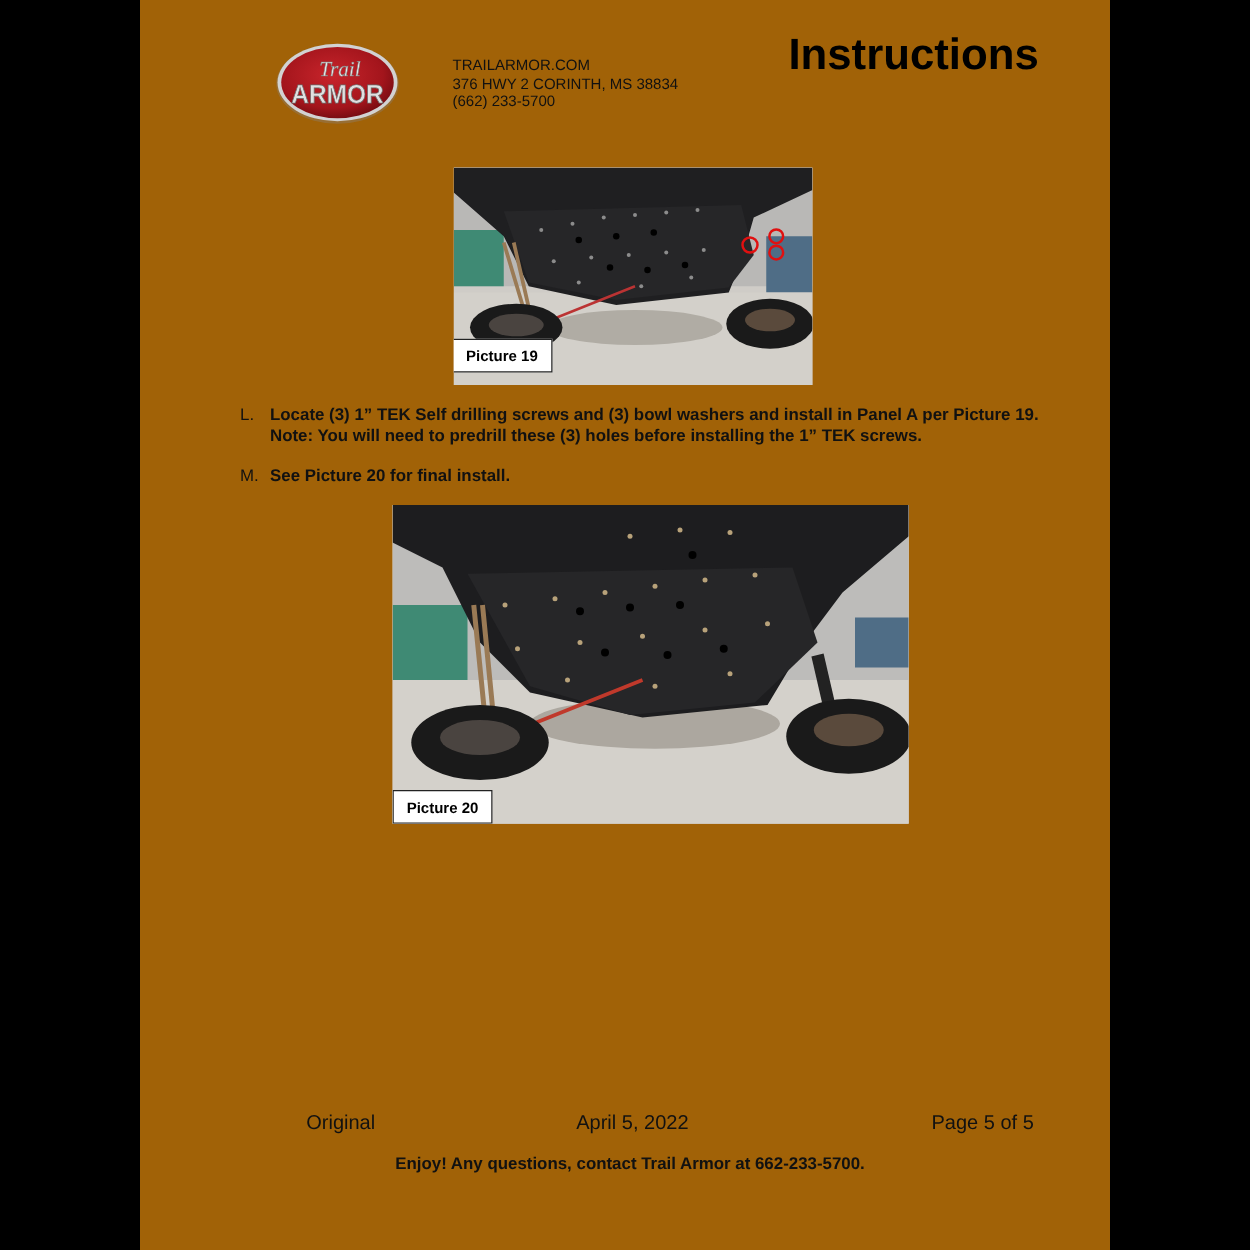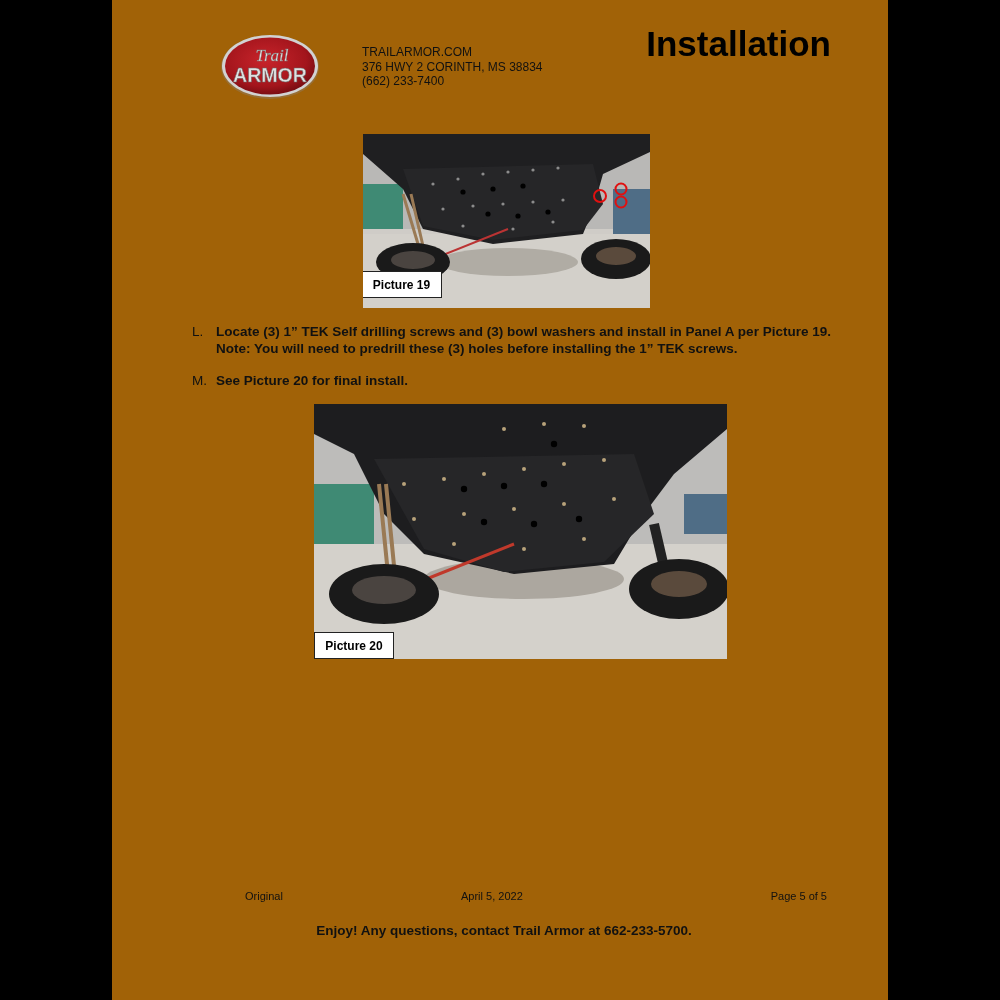--- a/index.html
+++ b/index.html
@@ -42,21 +42,21 @@
     .steps {
       position: absolute; left: 80px; top: 323px; width: 640px;
       font-size: 13.5px; line-height: 17px; color: #111;
     }
     .step { display: flex; margin-bottom: 15px; }
     .step-letter { width: 24px; flex: none; }
     .step-body p { margin: 0; font-weight: bold; }
     
     .footer-row {
       position: absolute; top: 890px; left: 133px; width: 582px; height: 18px;
-      font-size: 11px; color: #111;
+      font-size: 16px; color: #111;
     }
     .footer-left { position: absolute; left: 0; }
     .footer-center { position: absolute; left: 216px; }
     .footer-right { position: absolute; right: 0; }
     .enjoy {
       position: absolute; top: 923px; left: 0; width: 776px; text-align: center;
       font-size: 13.5px; font-weight: bold; color: #111;
       padding-left: 4px;
     }
   </style>
@@ -78,25 +78,25 @@
       <ellipse cx="50" cy="33" rx="48" ry="31" fill="#d2d2d2"></ellipse>
       <ellipse cx="50" cy="33" rx="45" ry="28.5" fill="url(#badge)"></ellipse>
       <text x="52" y="28" text-anchor="middle" font-family="Liberation Serif, serif" font-style="italic" font-size="17" fill="#e6e6e6" stroke="#777" stroke-width="0.4">Trail</text>
       <text x="50" y="49" text-anchor="middle" font-family="Liberation Sans, sans-serif" font-weight="bold" font-size="21" fill="#e0e0e0" stroke="#6a6a6a" stroke-width="0.6" textLength="74" lengthAdjust="spacingAndGlyphs">ARMOR</text>
     </svg>
   </div>
 
   <div class="contact">
     <div>TRAILARMOR.COM</div>
     <div>376 HWY 2 CORINTH, MS 38834</div>
-    <div>(662) 233-7400</div>
+    <div>(662) 233-5700</div>
   </div>
 
   <div class="title">
-    <div>Installation</div>
+    <div>Instructions</div>
   </div>
 
   <div class="pic pic19">
     <svg viewBox="0 0 287 174" preserveAspectRatio="none">
       <rect width="287" height="174" fill="#cfccc7"></rect>
       <rect width="287" height="95" fill="#b9b8b6"></rect>
       <rect x="0" y="50" width="40" height="45" fill="#3f8a74"></rect>
       <rect x="250" y="55" width="37" height="45" fill="#4f6d86"></rect>
       <rect x="0" y="100" width="287" height="74" fill="#d3d0ca"></rect>
       <ellipse cx="145" cy="128" rx="70" ry="14" fill="#b0aca4"></ellipse>

